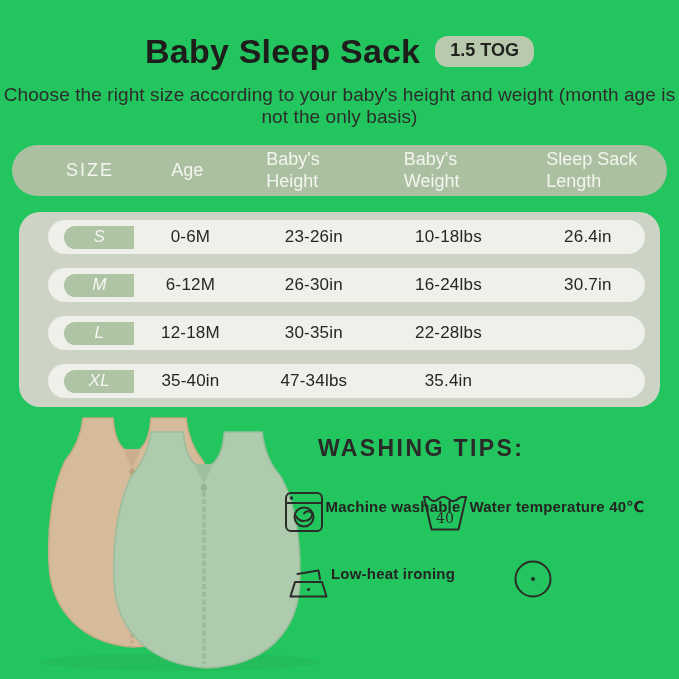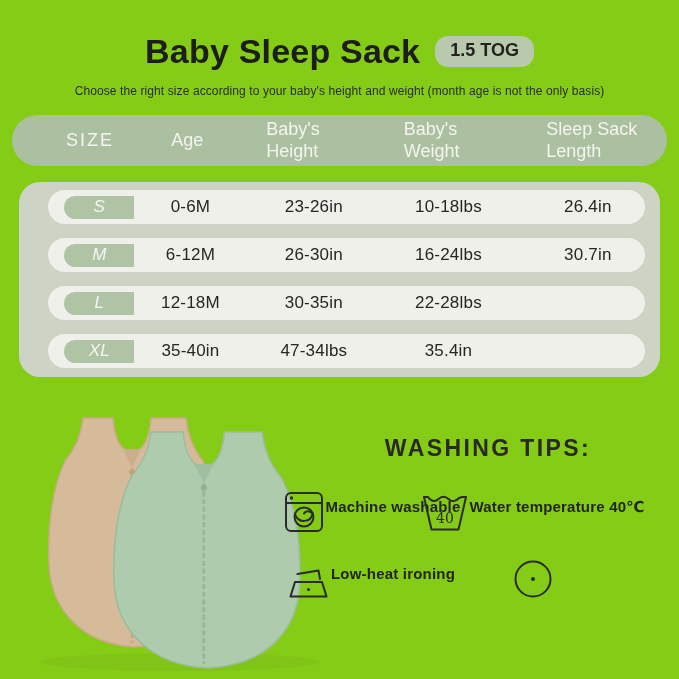--- a/index.html
+++ b/index.html
@@ -1,25 +1,25 @@
 <!DOCTYPE html>
 <html><head>
 <meta charset="utf-8">
 <style>
   * { box-sizing: border-box; margin: 0; padding: 0; }
   html,body { width:679px; height:679px; }
   body { font-family: "Liberation Sans", "DejaVu Sans", sans-serif; }
-  .page { position:relative; width:679px; height:679px; background:#84cc16; overflow:hidden; }
+  .page { position:relative; width:679px; height:679px; background:#22c55e; overflow:hidden; }
 
   
   .title-row { display:flex; justify-content:center; align-items:center; gap:15px; padding-top:32px; }
   .page-title { font-size:34px; font-weight:bold; color:#1d1d1b; letter-spacing:.2px; }
   .tog-badge { background:#b8c9ad; color:#22221f; font-size:18px; font-weight:bold;
                padding:4px 15px 6px; border-radius:13px; line-height:1.2; }
-  .subtitle { text-align:center; font-size:12px; font-weight:500; color:#2d2d2b;
+  .subtitle { text-align:center; font-size:19px; font-weight:500; color:#2d2d2b;
               margin-top:13px; letter-spacing:.1px; }
 
   
   .cols { display:grid; grid-template-columns:18% 17.5% 21% 21% 22.5%; align-items:center; }
   .thead { margin:17px 12px 0; height:51px; background:#abbfa1; border-radius:26px; }
   .th { color:#f3f5ee; font-size:18px; font-weight:500; text-align:center; line-height:1.18; }
   .th-size { letter-spacing:2px;padding-left:38px; }
   .two-line { display:inline-block; max-width:94px; text-align:left; }
 
   .tbody { margin:16px 19px 0; background:#cdd4c6; border-radius:21px; padding:8px 0 9px; }
@@ -31,21 +31,21 @@
   .cell { text-align:center; font-size:17px; font-weight:500; color:#262624; letter-spacing:.2px; }
   .cell-size { display:flex; justify-content:flex-end; }
   .size-badge { width:70px; height:23px; background:#afc3a5; border-radius:12px 0 0 12px;
                 color:#f4f6f0; font-style:italic; font-size:17px; font-weight:500;
                 display:flex; align-items:center; justify-content:center; }
 
   
   .sacks-art { position:absolute; left:22px; top:404px; }
   .washing { position:absolute; left:300px; top:404px; width:358px; }
   .washing-heading { margin:31px 0 0 18px; font-size:23px; font-weight:600;
-                     letter-spacing:2.4px; color:#29292 7; color:#292927;text-align:center; }
+                     letter-spacing:2.4px; color:#29292 7; color:#292927; }
   .tips-grid { display:grid; grid-template-columns:142px 182px; margin-top:25px; row-gap:20px;
                justify-items:center; }
   .tip { display:flex; align-items:flex-start; }
   .tip-icon { height:47px; display:flex; align-items:flex-end; justify-content:center; }
   .tip-label { margin-top:11px; font-size:15px; font-weight:600; color:#242422;
                letter-spacing:.2px; white-space:nowrap; }
   .care-stroke { stroke:#2b2b29; fill:none; stroke-width:2; stroke-linejoin:round; stroke-linecap:round; }
 </style>
 </head>
 <body>

